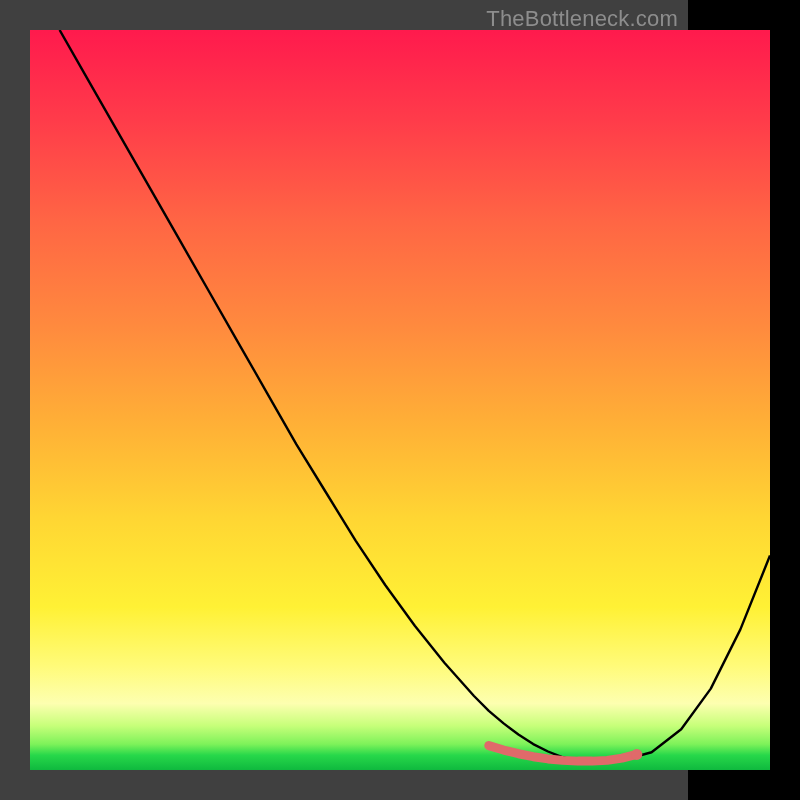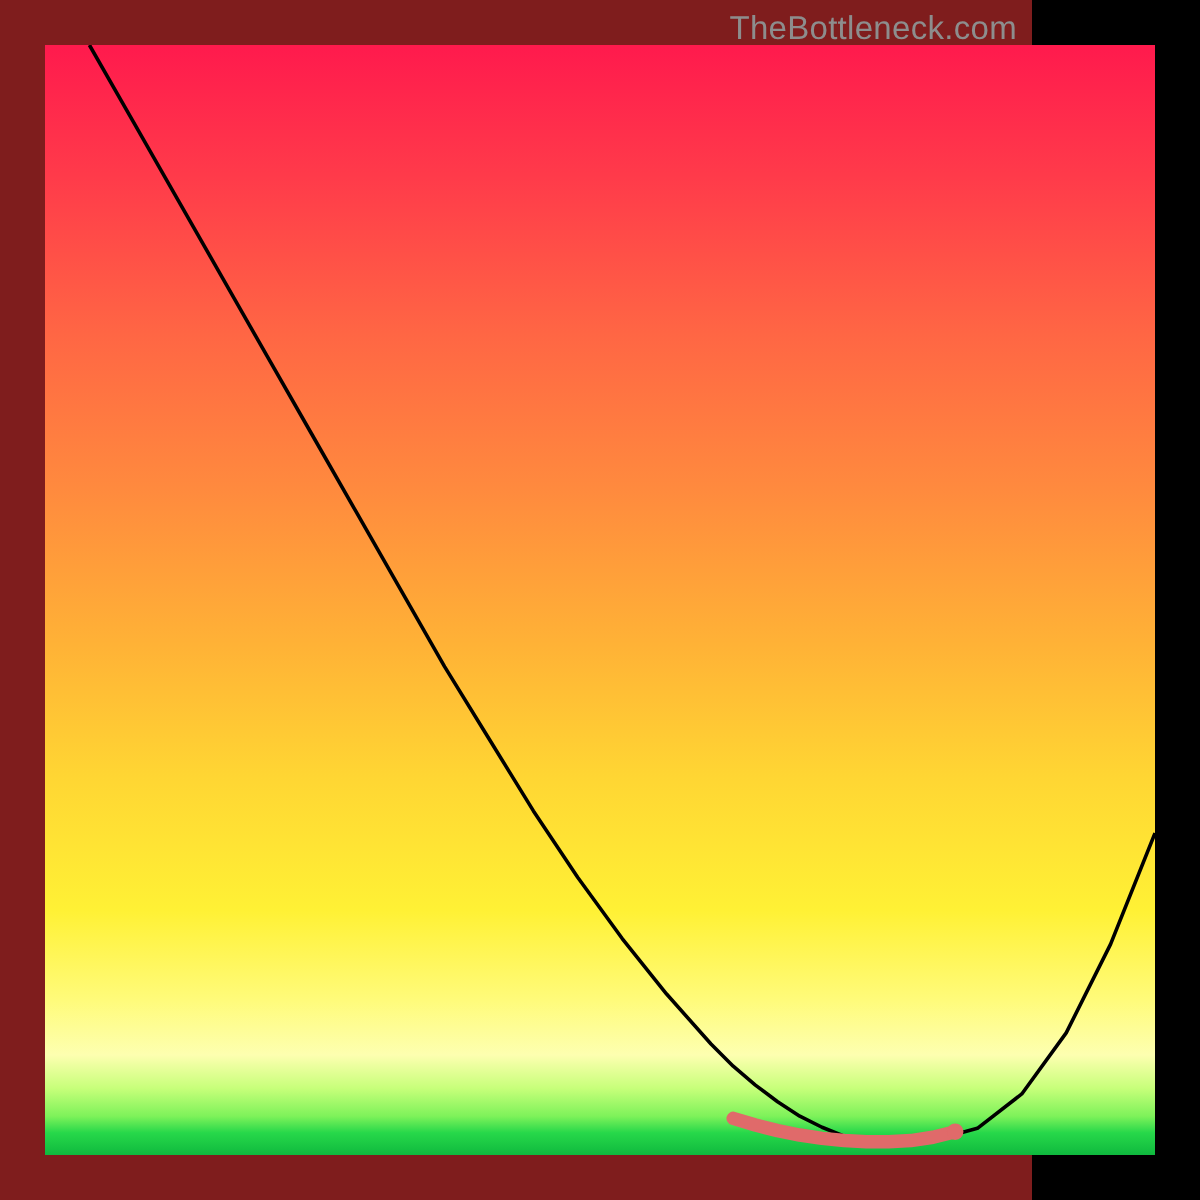--- a/index.html
+++ b/index.html
@@ -8,21 +8,21 @@
     width: 800px;
     height: 800px;
     background: #000;
     overflow: hidden;
     font-family: Arial, Helvetica, sans-serif;
   }
   .frame {
     position: relative;
     width: 688px;
     height: 800px;
-    background: #7f1d1d;
+    background: #404040;
     text-decoration: underline;
   }
   .plot {
     position: absolute;
     left: 30px;
     top: 30px;
     width: 740px;
     height: 740px;
     
     background: linear-gradient(

